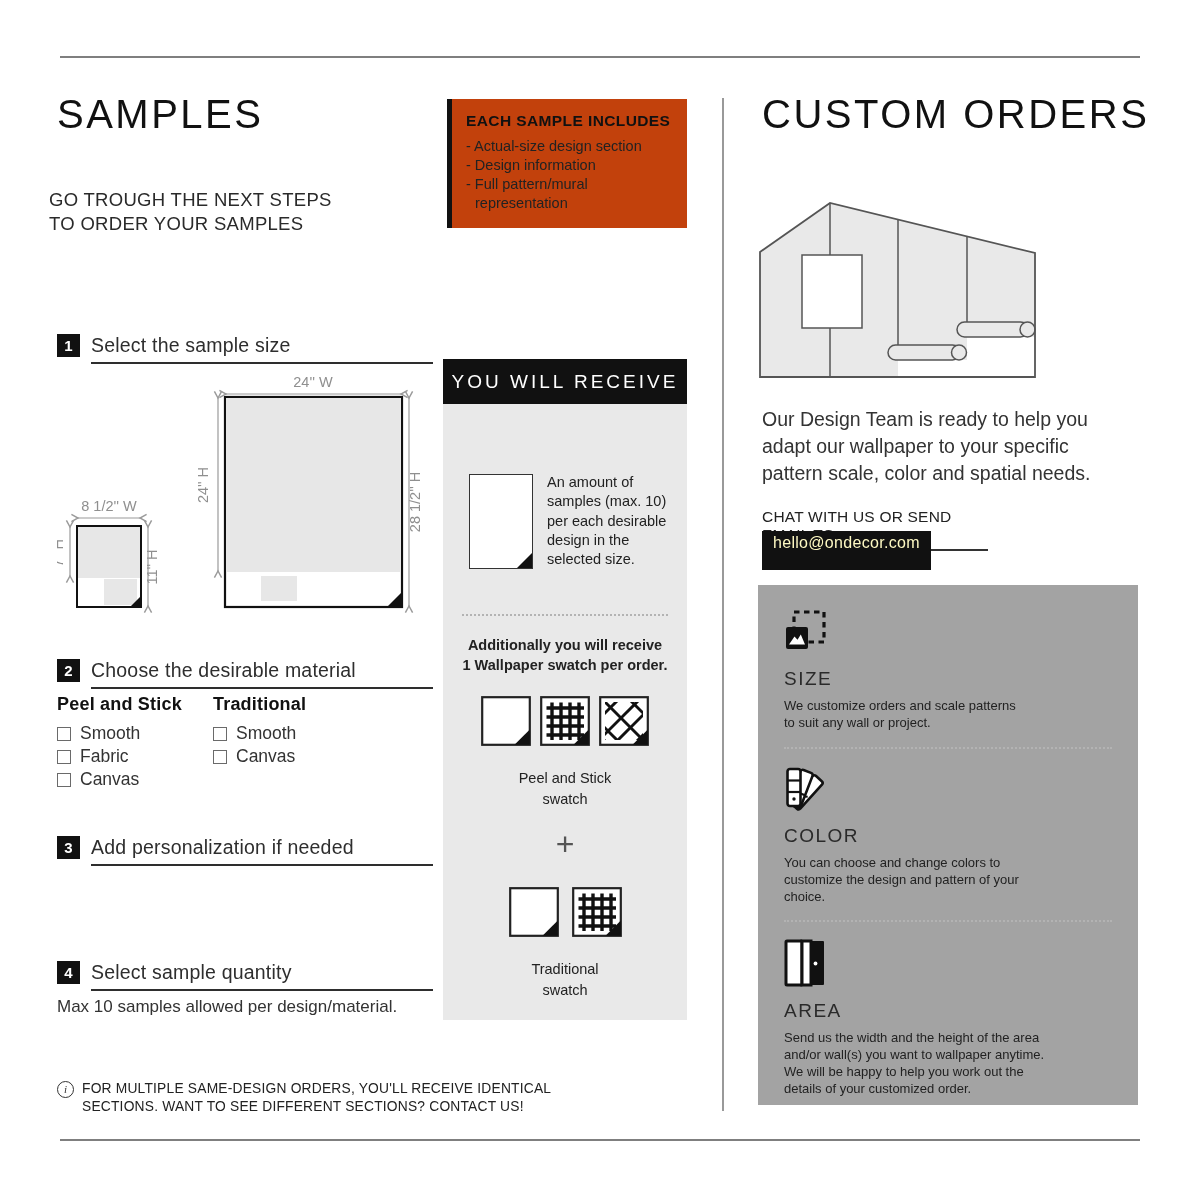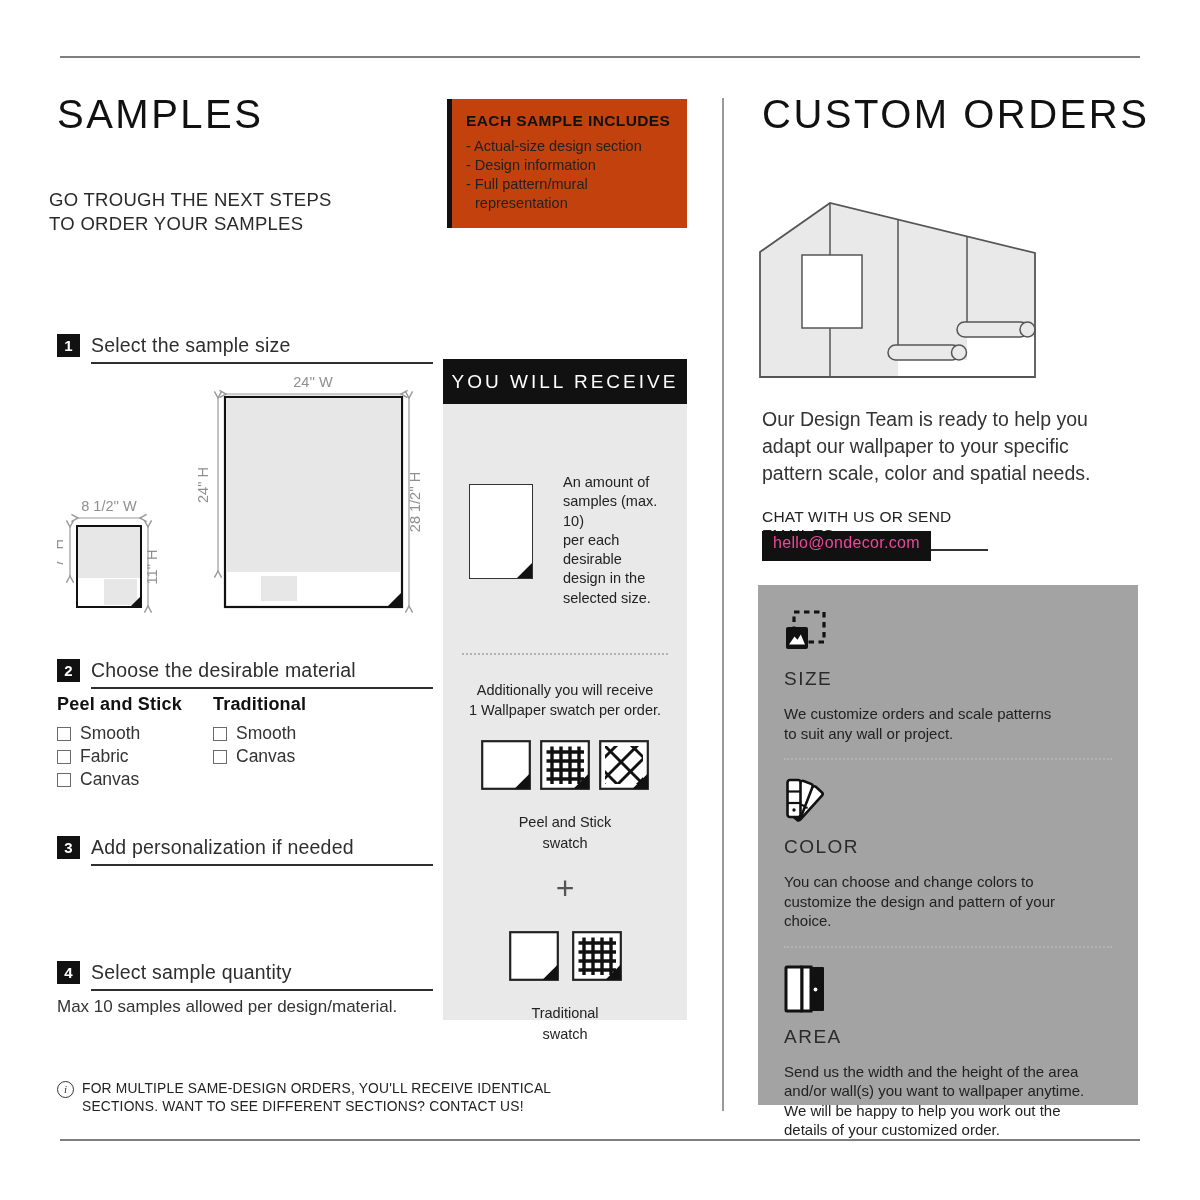--- a/index.html
+++ b/index.html
@@ -32,43 +32,43 @@
   .includes-box{position:absolute;left:447px;top:99px;width:240px;box-sizing:border-box;
                 background:#c2410c;border-left:5px solid #111;padding:13px 14px 16px;}
   .includes-title{font-size:15.5px;font-weight:bold;letter-spacing:0.4px;color:#111;margin-bottom:7px;}
   .includes-item{font-size:14.5px;line-height:1.3;color:#222;padding-left:9px;text-indent:-9px;white-space:pre-line;}
   .includes-item::before{content:"- ";}
   .receive-header{position:absolute;left:443px;top:359px;width:244px;height:45px;background:#111;
                   color:#fff;display:flex;align-items:center;justify-content:center;
                   font-size:19px;letter-spacing:3px;}
   .receive-body{position:absolute;left:443px;top:404px;width:244px;height:616px;background:#e9e9e9;
                 box-sizing:border-box;padding:0 16px;}
-  .sheet-row{margin-top:52px;display:flex;gap:30px;align-items:center;padding-left:10px;}
+  .sheet-row{margin-top:52px;display:flex;gap:14px;align-items:flex-end;padding-left:10px;}
   .sheet-icon{width:62px;height:93px;background:#fff;border:1.5px solid #333;position:relative;flex-shrink:0;}
   .fold{position:absolute;bottom:0;right:0;width:0;height:0;
         border-left:15px solid transparent;border-bottom:15px solid #111;}
   .sheet-text{font-size:14.5px;line-height:1.33;color:#222;white-space:pre-line;margin-top:17px;}
   .dotted-sep{margin:45px auto 0;width:206px;border-top:2px dotted #b3b3b3;}
-  .centered-note{margin-top:26px;text-align:center;font-size:14.5px;line-height:1.35;color:#222;white-space:pre-line;}
+  .centered-note{margin-top:20px;text-align:center;font-size:14.5px;line-height:1.35;color:#222;white-space:pre-line;font-weight:bold;}
   .swatch-row{margin-top:20px;display:flex;justify-content:center;gap:9px;}
   .swatch-row.second{margin-top:24px;gap:13px;}
   .swatch-label{margin-top:22px;text-align:center;font-size:14.5px;line-height:1.45;color:#222;white-space:pre-line;}
   .plus{margin-top:16px;text-align:center;font-size:32px;font-weight:300;color:#555;}
 
   
   .vdivider{position:absolute;left:722px;top:98px;height:1013px;border-left:2px solid #999;}
   .intro{position:absolute;left:762px;top:406px;font-size:19.5px;line-height:1.38;color:#333;white-space:pre-line;}
   .chat-label{position:absolute;left:762px;top:508px;width:226px;font-size:15.5px;letter-spacing:0.2px;
               color:#222;padding-bottom:5px;border-bottom:2px solid #333;}
-  .email-badge{position:absolute;left:762px;top:531px;background:#111;color:#ec4899;font-size:16px;
-               padding:3px 11px 9px;letter-spacing:0.3px;cursor:pointer;}
+  .email-badge{position:absolute;left:762px;top:531px;background:#111;color:#fef9c3;font-size:16px;
+               padding:3px 11px 18px;letter-spacing:0.3px;cursor:pointer;}
   .features{position:absolute;left:758px;top:585px;width:380px;height:520px;background:#a3a3a3;
             box-sizing:border-box;padding:24px 26px 0;}
   .feature-title{margin-top:13px;font-size:19px;letter-spacing:1.5px;color:#2a2a2a;}
-  .feature-text{margin-top:14px;font-size:15px;line-height:1.3;color:#222;white-space:pre-line;}
+  .feature-text{margin-top:8px;font-size:13px;line-height:1.3;color:#222;white-space:pre-line;}
   .feature-sep{margin:15px 0 17px;border-top:2px dotted #b3b3b3;}
 
   svg{display:block;}
   .dim-text{fill:#8f8f8f;font-size:14.5px;font-family:"Liberation Sans",sans-serif;}
 </style>
 </head>
 <body>
 
 <div class="page">
 

